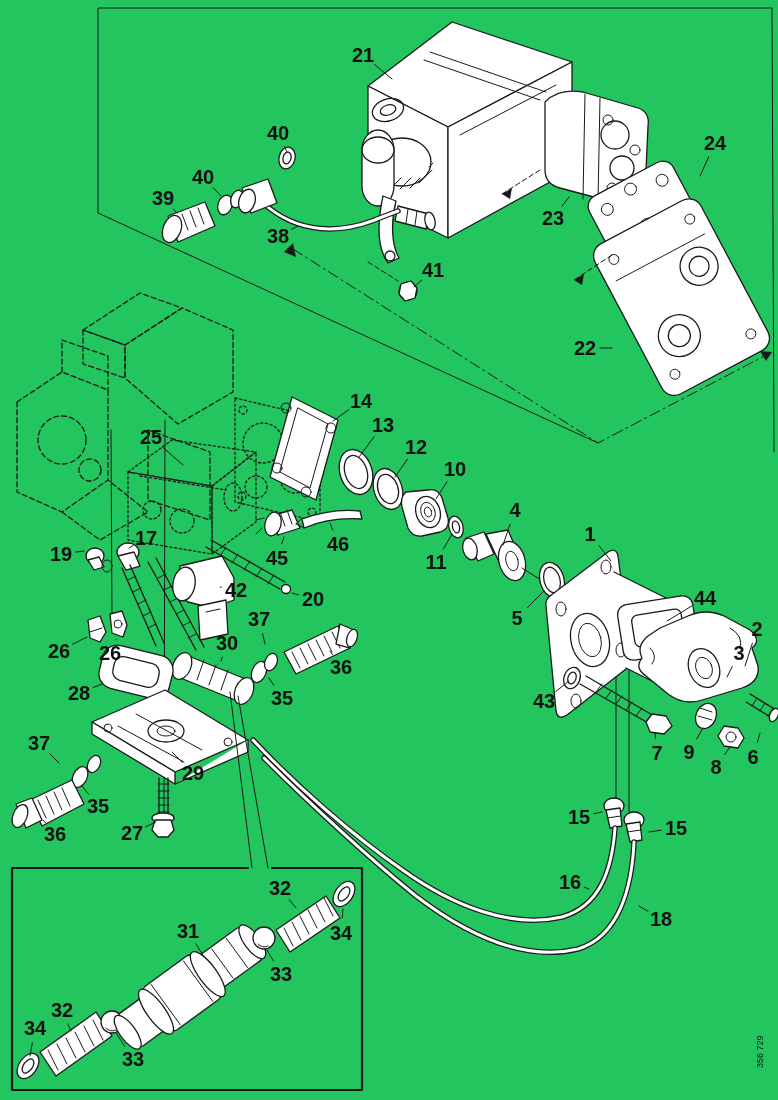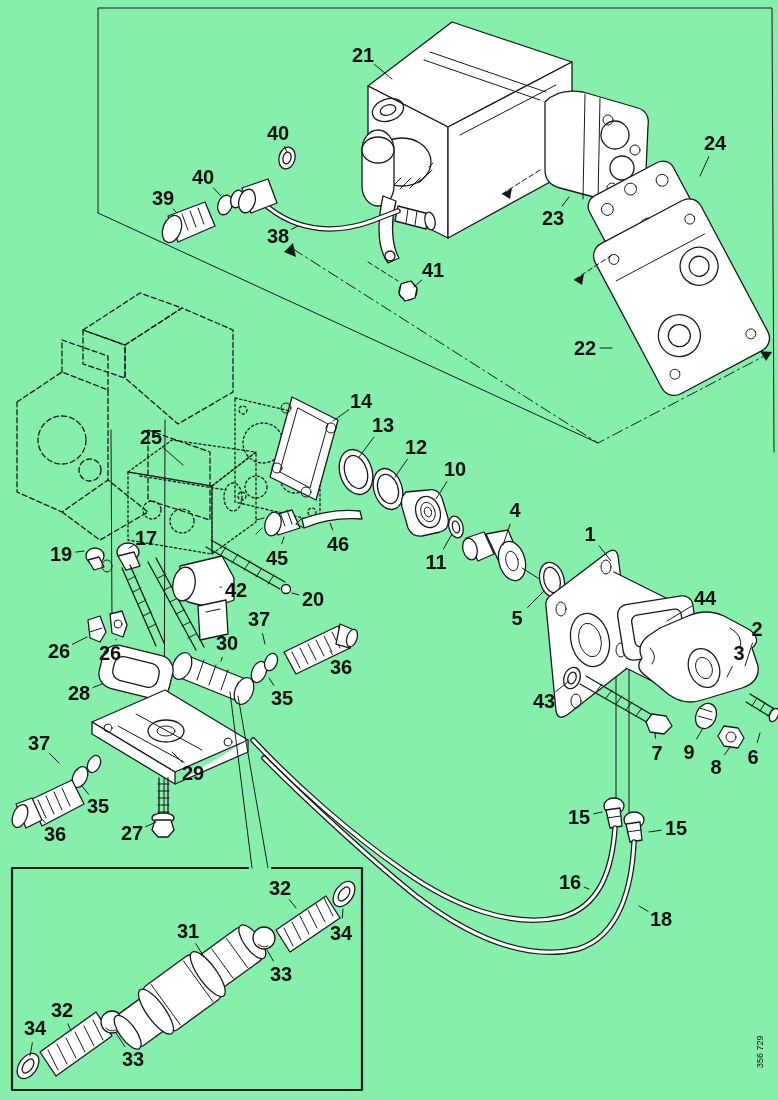--- a/index.html
+++ b/index.html
@@ -1,16 +1,16 @@
 <!DOCTYPE html>
 <html><head>
 <meta charset="utf-8">
 <style>
   html,body{margin:0;padding:0;background:#fff;}
-  #page{position:relative;width:778px;height:1100px;background:#86efac;overflow:hidden;
+  #page{position:relative;width:778px;height:1100px;background:#22c55e;overflow:hidden;
         font-family:"Liberation Sans",sans-serif;}
   svg{display:block;}
   svg *{vector-effect:non-scaling-stroke;}
   .ln, path, line, polyline, polygon, rect, circle, ellipse{
     fill:none;stroke:#1a1a1a;stroke-width:1.3;stroke-linecap:round;stroke-linejoin:round;}
   .fw{fill:#ffffff;}
   .fk{fill:#1a1a1a;stroke:none;}
   .thin{stroke-width:1;}
   .thick{stroke-width:2.2;}
   .dash{stroke-dasharray:5 3;}

